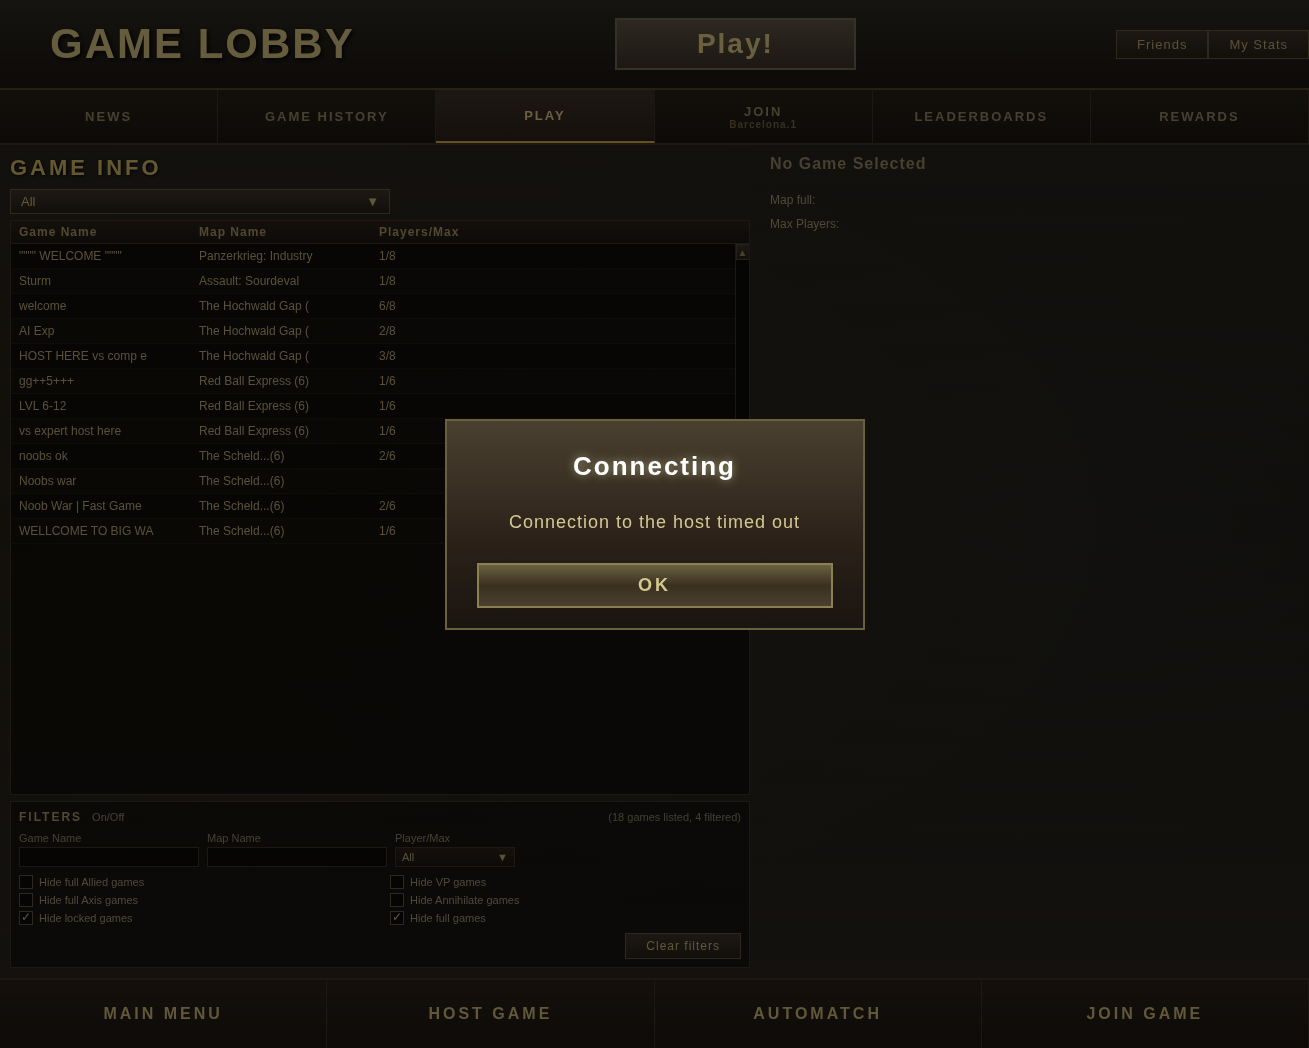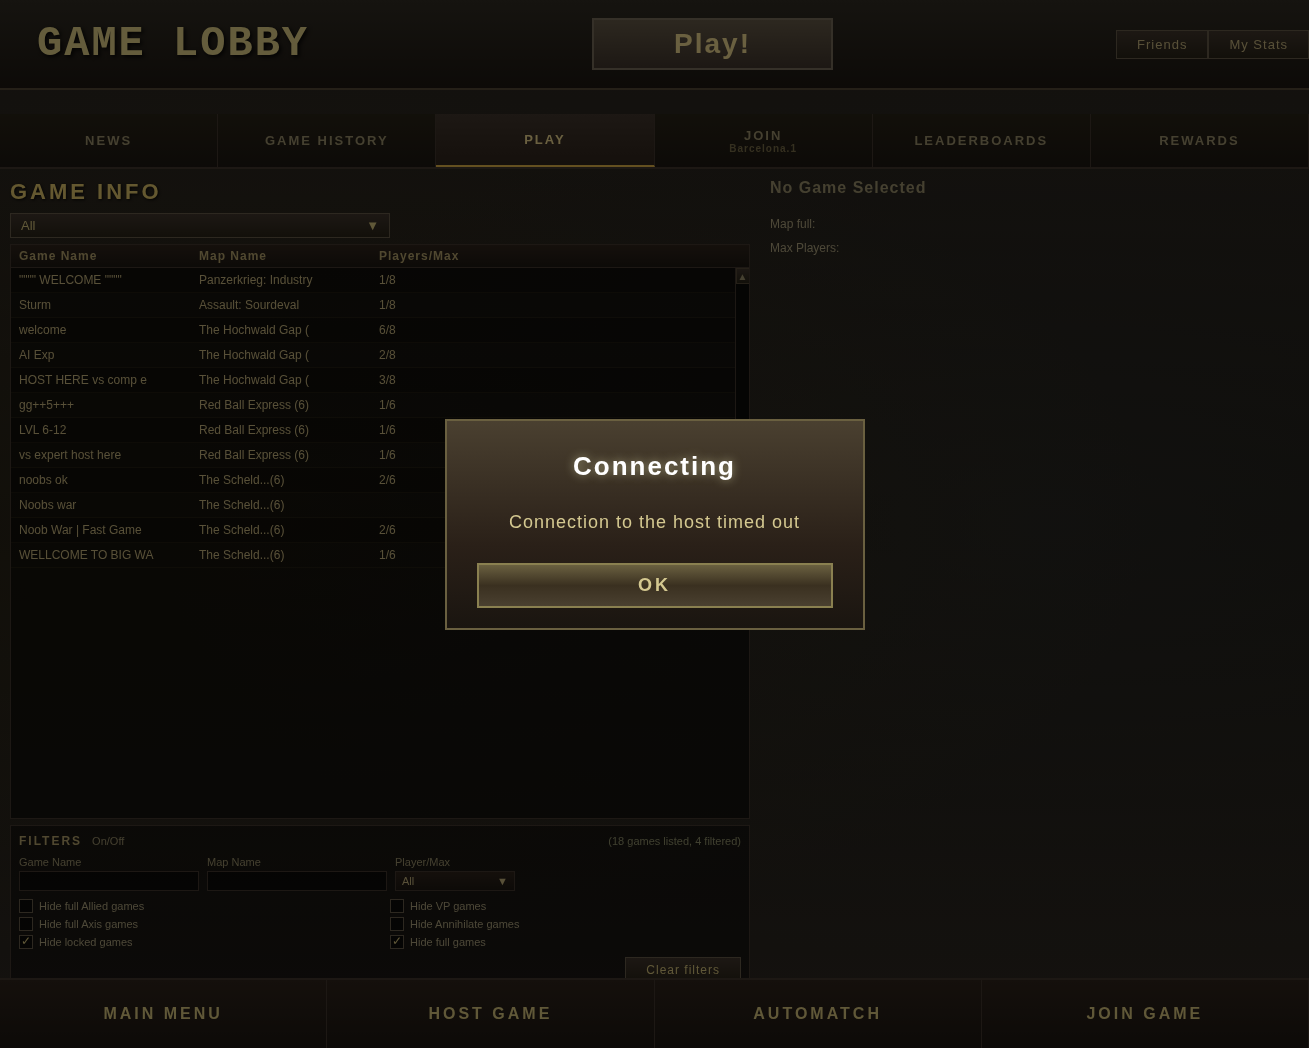--- a/index.html
+++ b/index.html
@@ -31,23 +31,22 @@
       border-bottom: 2px solid #4a4030;
       display: flex;
       align-items: center;
     }
 
     .game-lobby-title {
       font-size: 42px;
       font-weight: bold;
       color: #c8b878;
       text-shadow: 2px 2px 4px rgba(0,0,0,0.8);
-      margin-left: 37px;
+      margin-left: 50px;
       letter-spacing: 2px;
-      font-family: Liberation Mono, monospace;
     }
 
     .header-center {
       flex: 1;
       display: flex;
       justify-content: center;
     }
 
     .play-button {
       background: linear-gradient(180deg, #5a5040 0%, #3a3028 100%);
@@ -75,21 +74,20 @@
     }
 
     
     .nav-tabs {
       position: relative;
       width: 100%;
       height: 55px;
       background: linear-gradient(180deg, #252015 0%, #1a1510 100%);
       border-bottom: 2px solid #3a3028;
       display: flex;
-      margin-top: 24px;
     }
 
     .nav-tab {
       flex: 1;
       display: flex;
       align-items: center;
       justify-content: center;
       flex-direction: column;
       color: #8a8060;
       font-size: 13px;

